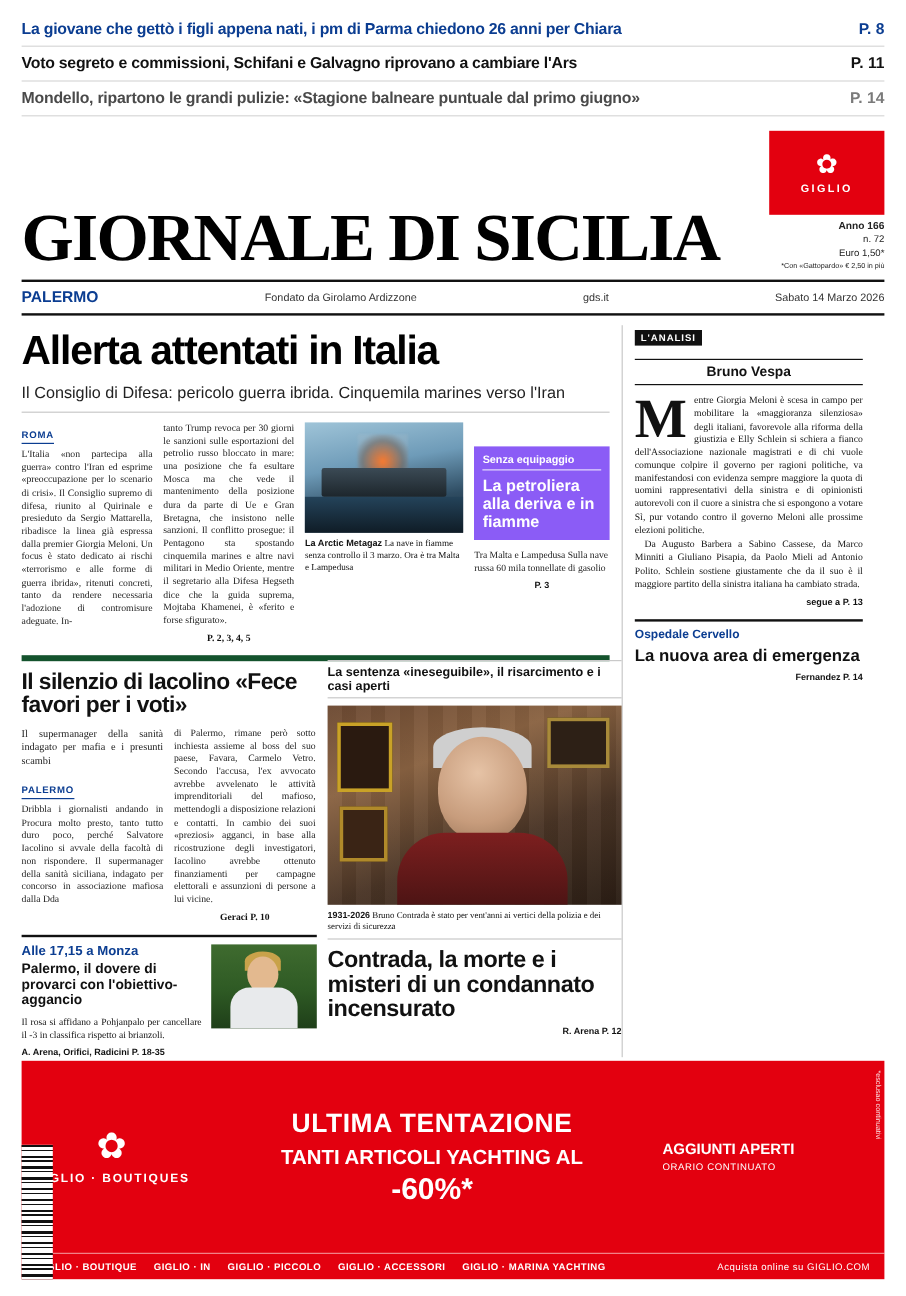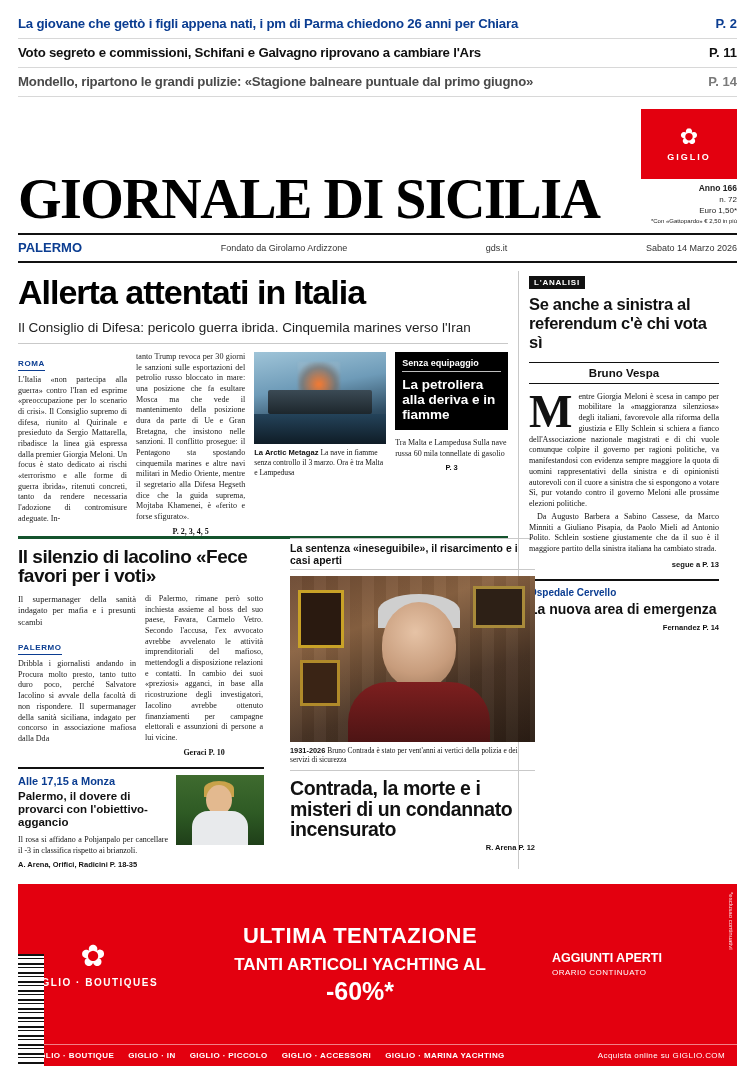--- a/index.html
+++ b/index.html
@@ -118,28 +118,28 @@
   .photo .sea {
     position:absolute; left:0; bottom:0; width:100%; height: 30px;
     background: linear-gradient(180deg,#24435a,#0f1c26);
   }
   .photo-cap {
     font-family:"Liberation Serif",serif; font-size: 7.6px; line-height: 1.3; margin-top: 4px;
   }
   .photo-cap b { font-family:"Liberation Sans",sans-serif; font-size:7.6px; }
 
   .redbox-col { width: 122px; }
-  .redbox { background: #000000; color: #fff; padding: 6px 7px 8px 7px; }
+  .redbox { background: #8b5cf6; color: #fff; padding: 6px 7px 8px 7px; margin-top: 20px; }
   .redbox .rb-kicker { font-weight: bold; font-size: 9px; border-bottom: 1px solid rgba(255,255,255,.75); padding-bottom: 3px; display:block; }
   .redbox .rb-title { font-weight: bold; font-size: 13.5px; line-height: 1.1; margin-top: 6px; }
   .redbox-sub { font-family:"Liberation Serif",serif; font-size: 8px; line-height:1.35; margin-top: 8px; color:#1a1a1a; }
   .redbox-ref { font-size: 7.5px; font-weight: bold; text-align: center; margin-top: 3px; }
 
   
-  .blockB { display: flex; gap: 26px; border-top: 3px solid #14532d; padding-top: 8px; }
+  .blockB { display: flex; margin-top: 10px; gap: 9px; border-top: 5px solid #14532d; padding-top: 8px; }
   .lac { width: 246px; }
   .lac-title { font-weight: bold; font-size: 19px; line-height: 1.04; letter-spacing:-.5px; }
   .lac-cols { display: flex; gap: 9px; margin-top: 8px; }
   .lac-col { width: 118px; }
 
   .sent { width: 245px; }
   .sent-head {
     border-top: 1px solid #c9c9c9; border-bottom: 1px solid #c9c9c9;
     font-weight: bold; font-size: 10.5px; padding: 3px 0; margin-top: -9px; color:#111;
   }
@@ -249,21 +249,21 @@
   }
 </style>
 </head>
 <body>
 
 <div class="page">
 
   <div class="teasers">
     <div class="teaser t-blue">
       <span class="teaser-text">La giovane che gettò i figli appena nati, i pm di Parma chiedono 26 anni per Chiara</span>
-      <span class="teaser-page">P.  2</span>
+      <span class="teaser-page">P.  8</span>
     </div>
     <div class="teaser t-black">
       <span class="teaser-text">Voto segreto e commissioni, Schifani e Galvagno riprovano a cambiare l'Ars</span>
       <span class="teaser-page">P. 11</span>
     </div>
     <div class="teaser t-gray">
       <span class="teaser-text">Mondello, ripartono le grandi pulizie: «Stagione balneare puntuale dal primo giugno»</span>
       <span class="teaser-page">P. 14</span>
     </div>
   </div>
@@ -378,21 +378,20 @@
           </div>
           <div class="sent-title">Contrada, la morte e i misteri di un condannato incensurato</div>
           <div class="sent-ref">R. Arena  P. 12</div>
         </div>
 
       </div>
     </div>
 
     <div class="right">
       <span class="analisi-kicker">L'ANALISI</span>
-      <div class="analisi-title">Se anche a sinistra al referendum c'è chi vota sì</div>
       <div class="author">Bruno Vespa</div>
       <div class="dropcap-wrap">
         <span class="dropcap">M</span>
         <p class="right-body">entre Giorgia Meloni è scesa in campo per mobilitare la «maggioranza silenziosa» degli italiani, favorevole alla riforma della giustizia e Elly Schlein si schiera a fianco dell'Associazione nazionale magistrati e di chi vuole comunque colpire il governo per ragioni politiche, va manifestandosi con evidenza sempre maggiore la quota di uomini rappresentativi della sinistra e di opinionisti autorevoli con il cuore a sinistra che si espongono a votare Sì, pur votando contro il governo Meloni alle prossime elezioni politiche.</p>
         <p class="right-body" style="margin-top:2px;text-indent:8px">Da Augusto Barbera a Sabino Cassese, da Marco Minniti a Giuliano Pisapia, da Paolo Mieli ad Antonio Polito. Schlein sostiene giustamente che da il suo è il maggiore partito della sinistra italiana ha cambiato strada.</p>
         <div class="segue">segue a  P. 13</div>
       </div>
       <div class="osp">
         <div class="osp-kicker">Ospedale Cervello</div>
         <div class="osp-title">La nuova area di emergenza</div>

